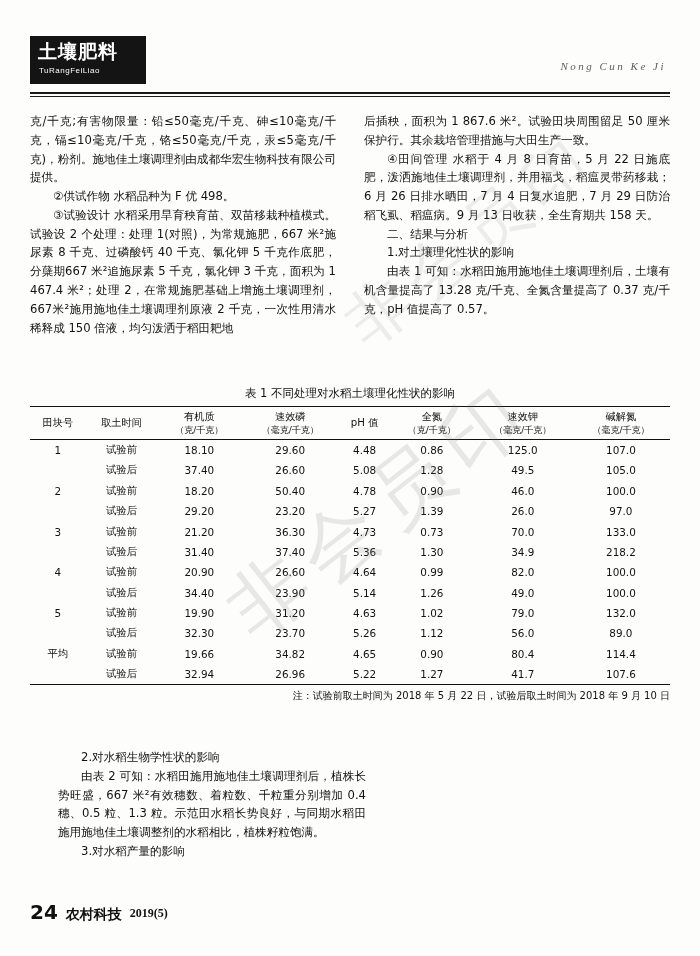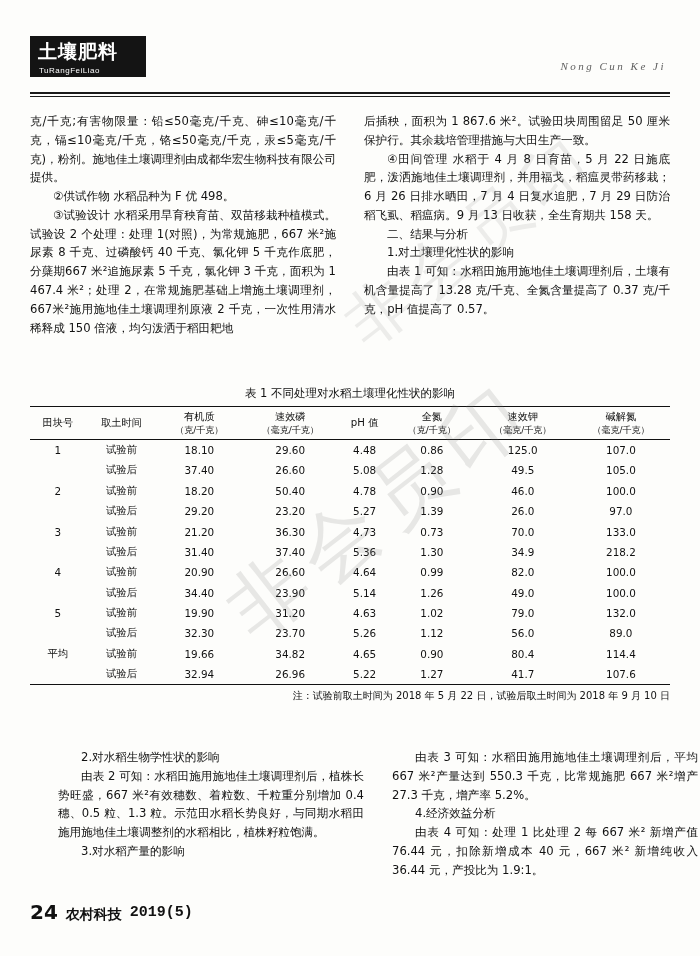--- a/index.html
+++ b/index.html
@@ -68,21 +68,21 @@
     top: 36px;
     width: 640px;
     height: 58px;
     z-index: 3;
   }
   .mast-black {
     position: absolute;
     left: 0;
     top: 0;
     width: 116px;
-    height: 41px;
+    height: 48px;
     background: #141414;
   }
   .mast-cn {
     position: absolute;
     left: 8px;
     top: 3px;
     color: #ffffff;
     font-size: 19px;
     font-weight: bold;
     letter-spacing: 1px;
@@ -231,24 +231,24 @@
     font-family: "DejaVu Sans", "Liberation Sans", sans-serif;
   }
   .journal {
     font-size: 14px;
     font-weight: bold;
     color: #111;
     line-height: 1.1;
     font-family: "DejaVu Sans", "Liberation Sans", sans-serif;
   }
   .issue {
-    font-size: 15px;
+    font-size: 12px;
     color: #111;
     line-height: 1.3;
-    font-family: Liberation Mono, monospace;
+    font-family: Liberation Serif, serif;
     font-weight: bold;
   }
 </style>
 </head>
 <body>
 
 <div class="page">
 
   <div class="watermark">非会员印</div>
   <div class="watermark2">非会员印</div>
@@ -445,25 +445,20 @@
     <div class="tbl-note">注：试验前取土时间为 2018 年 5 月 22 日，试验后取土时间为 2018 年 9 月 10 日</div>
   </div>
 
   <div class="cols-bottom">
     <div class="col-wrap">
       <div class="col">
         <p class="ind">2.对水稻生物学性状的影响</p>
         <p class="ind">由表 2 可知：水稻田施用施地佳土壤调理剂后，植株长势旺盛，667 米²有效穗数、着粒数、千粒重分别增加 0.4 穗、0.5 粒、1.3 粒。示范田水稻长势良好，与同期水稻田施用施地佳土壤调整剂的水稻相比，植株籽粒饱满。</p>
         <p class="ind">3.对水稻产量的影响</p>
       </div>
-      <div class="col">
-        <p class="ind">由表 3 可知：水稻田施用施地佳土壤调理剂后，平均 667 米²产量达到 550.3 千克，比常规施肥 667 米²增产 27.3 千克，增产率 5.2%。</p>
-        <p class="ind">4.经济效益分析</p>
-        <p class="ind">由表 4 可知：处理 1 比处理 2 每 667 米² 新增产值 76.44 元，扣除新增成本 40 元，667 米² 新增纯收入 36.44 元，产投比为 1.9:1。</p>
-      </div>
     </div>
   </div>
 
   <div class="footer">
     <div class="pageno">24</div>
     <div class="journal">农村科技</div>
     <div class="issue">2019(5)</div>
   </div>
 
 </div>

